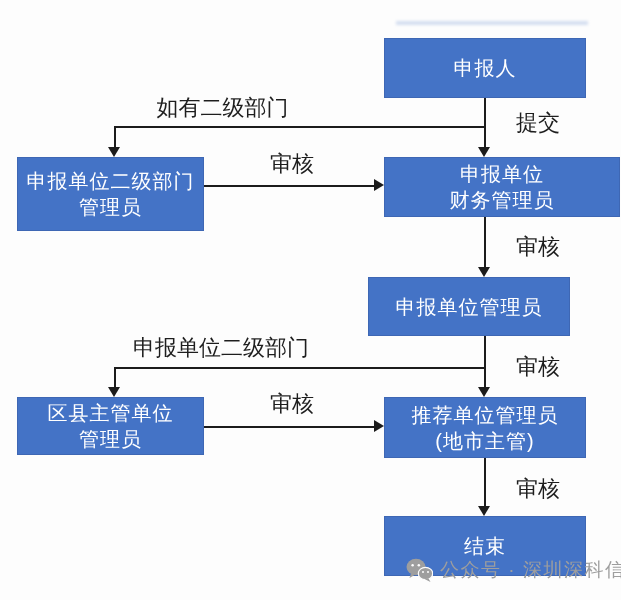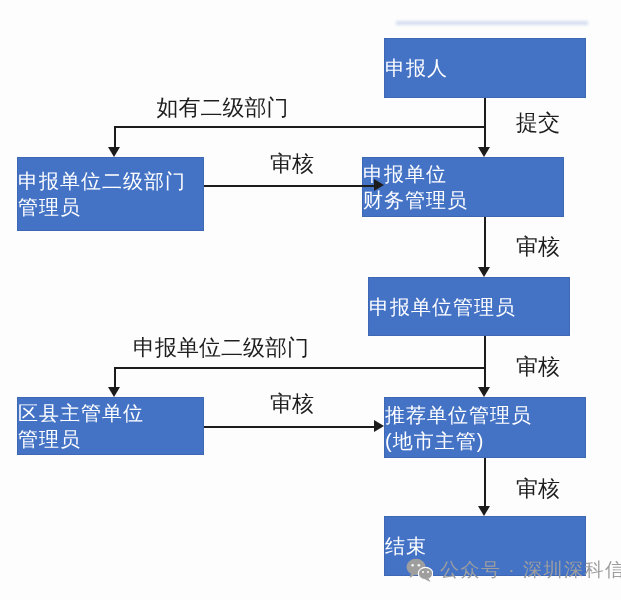--- a/index.html
+++ b/index.html
@@ -2,21 +2,21 @@
 <html><head>
 <meta charset="utf-8">
 <style>
   html,body{margin:0;padding:0;background:#ffffff;}
   .canvas{
     position:relative;width:621px;height:600px;background:#fdfdfd;overflow:hidden;
     font-family:"Liberation Sans","DejaVu Sans",sans-serif;
   }
   .box{
     position:absolute;background:#4473c6;border:1px solid #3e67b4;box-sizing:border-box;
-    color:#ffffff;display:flex;flex-direction:column;align-items:flex-start;justify-content:center;
+    color:#ffffff;display:flex;flex-direction:column;align-items:center;justify-content:center;
     font-size:20px;font-weight:500;line-height:26px;text-align:center;letter-spacing:1px;
   }
   .edge-label{
     position:absolute;color:#1e1e1e;font-size:22px;font-weight:500;
     text-align:center;white-space:nowrap;line-height:22px;
   }
   .vline{position:absolute;width:2px;background:#1c1c1c;}
   .hline{position:absolute;height:2px;background:#1c1c1c;}
   .arr{position:absolute;width:0;height:0;}
   .arr-down{border-left:6px solid transparent;border-right:6px solid transparent;border-top:10px solid #1c1c1c;}
@@ -34,21 +34,21 @@
 
   <div class="box" style="left:384px;top:38px;width:202px;height:60px">
     <div>申报人</div>
   </div>
 
   <div class="box" style="left:17px;top:157px;width:187px;height:74px">
     <div>申报单位二级部门</div>
     <div>管理员</div>
   </div>
 
-  <div class="box" style="left:362px;top:157px;width:202px;height:60px">
+  <div class="box" style="left:384px;top:157px;width:236px;height:60px">
     <div>申报单位</div>
     <div>财务管理员</div>
   </div>
 
   <div class="box" style="left:368px;top:277px;width:202px;height:59px">
     <div>申报单位管理员</div>
   </div>
 
   <div class="box" style="left:17px;top:397px;width:187px;height:58px">
     <div>区县主管单位</div>

